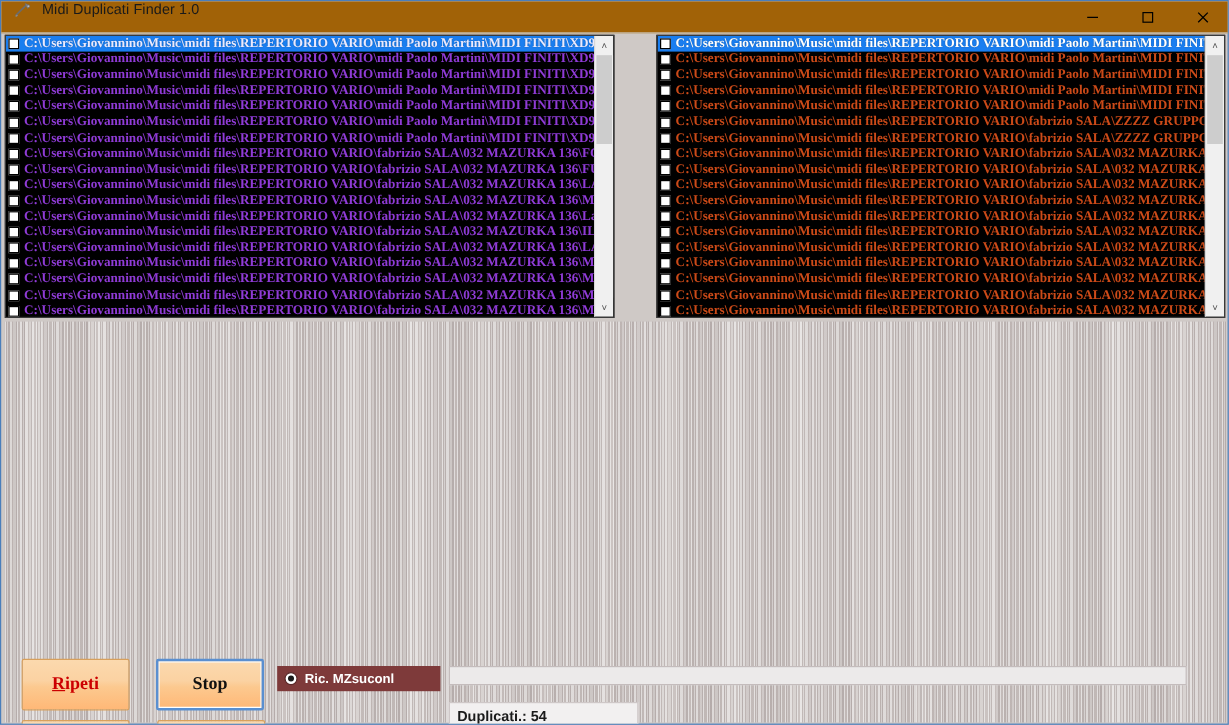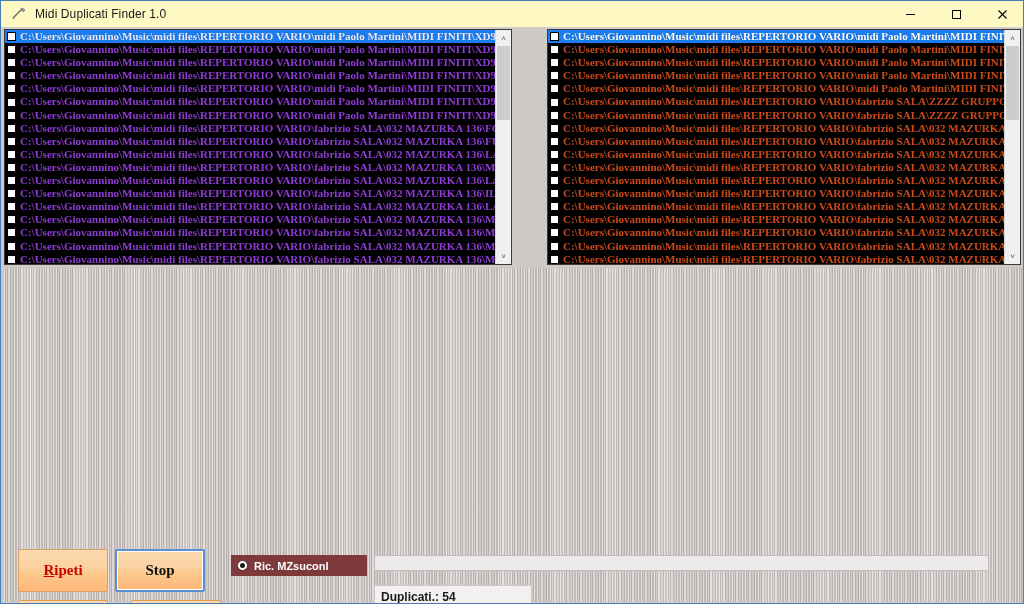--- a/index.html
+++ b/index.html
@@ -13,23 +13,23 @@
     position:relative;width:1024px;height:604px;
     box-sizing:border-box;
     border:1px solid #4a7ebb;
     background:#cfc9c6;
     overflow:hidden;
   }
 
   
   .titlebar{
     position:absolute;left:0;top:0;width:1024px;height:27px;
-    background:#fef9c3;
+    background:#a16207;
     border-bottom:1px solid #cfcfcf;
-    display:flex;align-items:center;
+    display:flex;align-items:flex-start;
     box-sizing:border-box;
   }
   .tb-icon{
     width:16px;height:16px;margin-left:10px;margin-right:8px;
     position:relative;flex:0 0 auto;
   }
   .tb-icon svg{display:block}
   .tb-title{
     font-size:12px;color:#1a1a1a;
     font-family:"Liberation Sans",sans-serif;
@@ -150,21 +150,21 @@
     user-select:none;
   }
   .btn.dark{color:#111;}
   .btn.focus{
     border:2px solid #5a8fd0;
     box-shadow:inset 0 0 0 1px #fff;
   }
   .btn u{text-decoration:underline;}
 
   #btn-ripeti   {left:14px; top:281px; width:90px; height:43px;}
-  #btn-stop     {left:111px;top:281px; width:90px; height:43px;text-align:right;}
+  #btn-stop     {left:126px;top:281px; width:90px; height:43px;text-align:right;}
   #btn-filelog  {left:14px; top:332px; width:90px; height:43px;}
   #btn-sposta   {left:127px;top:332px; width:90px; height:43px;}
 
   
   #radio-panel{
     position:absolute;left:227px;top:287px;width:136px;height:21px;
     background:#7e3a3a;
     display:flex;align-items:center;
     box-sizing:border-box;
     cursor:pointer;

